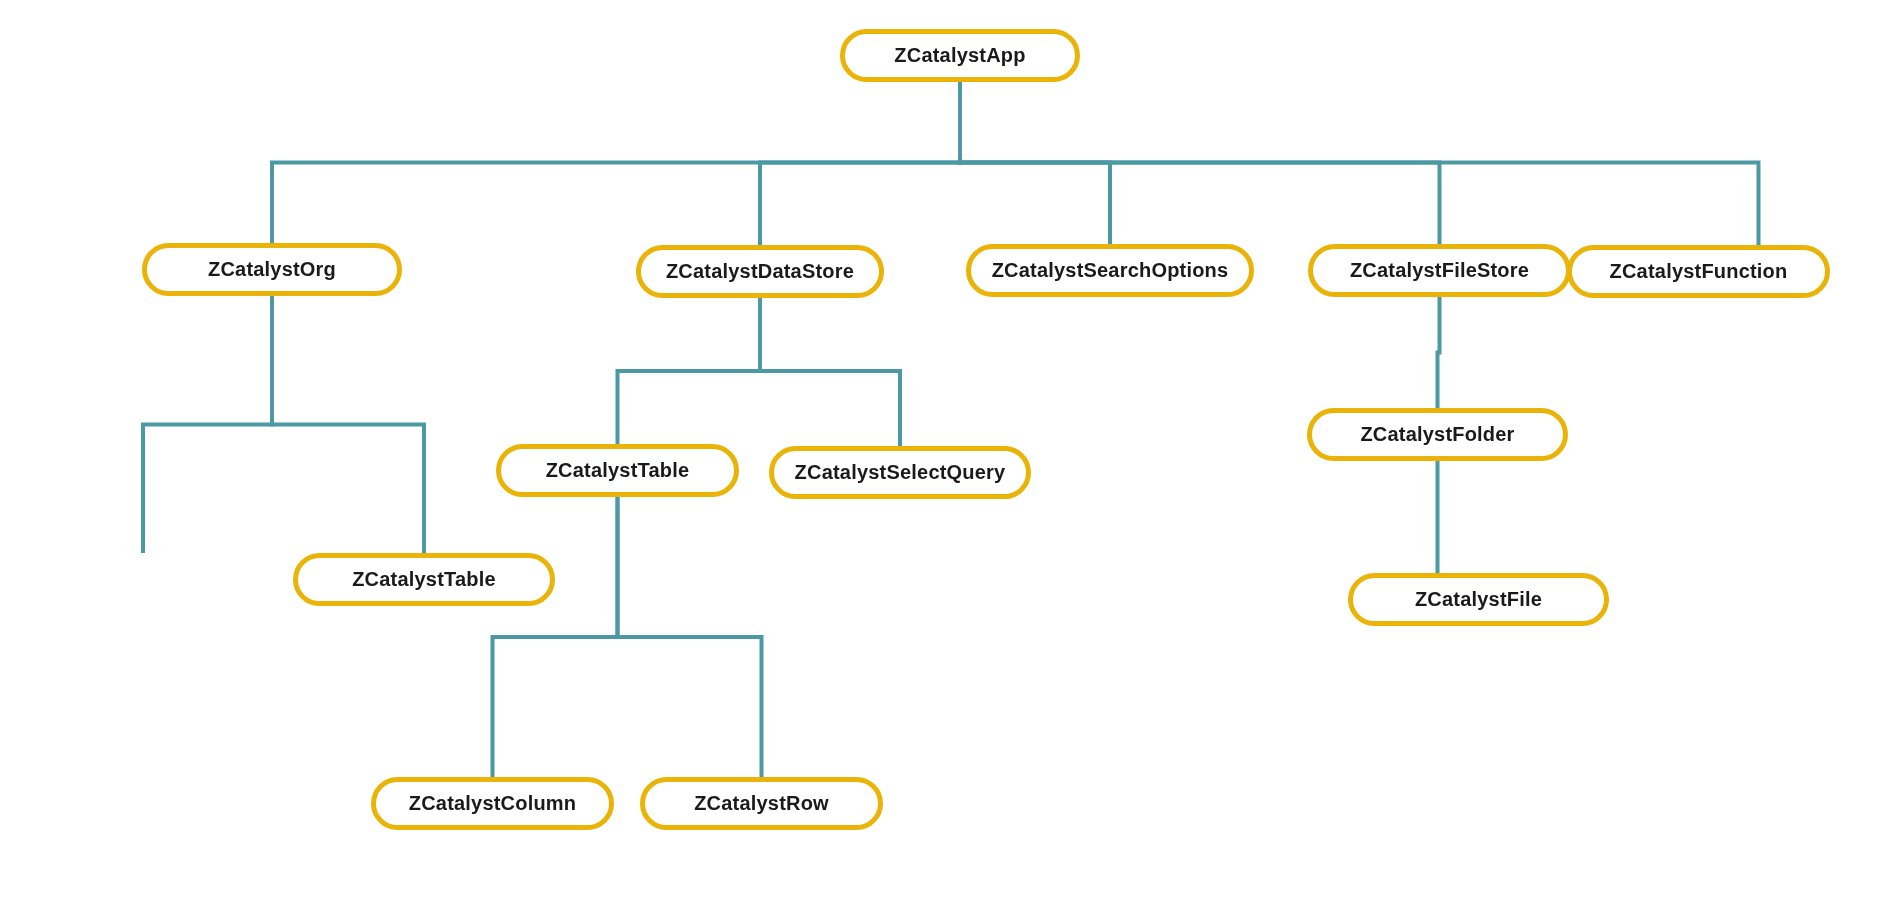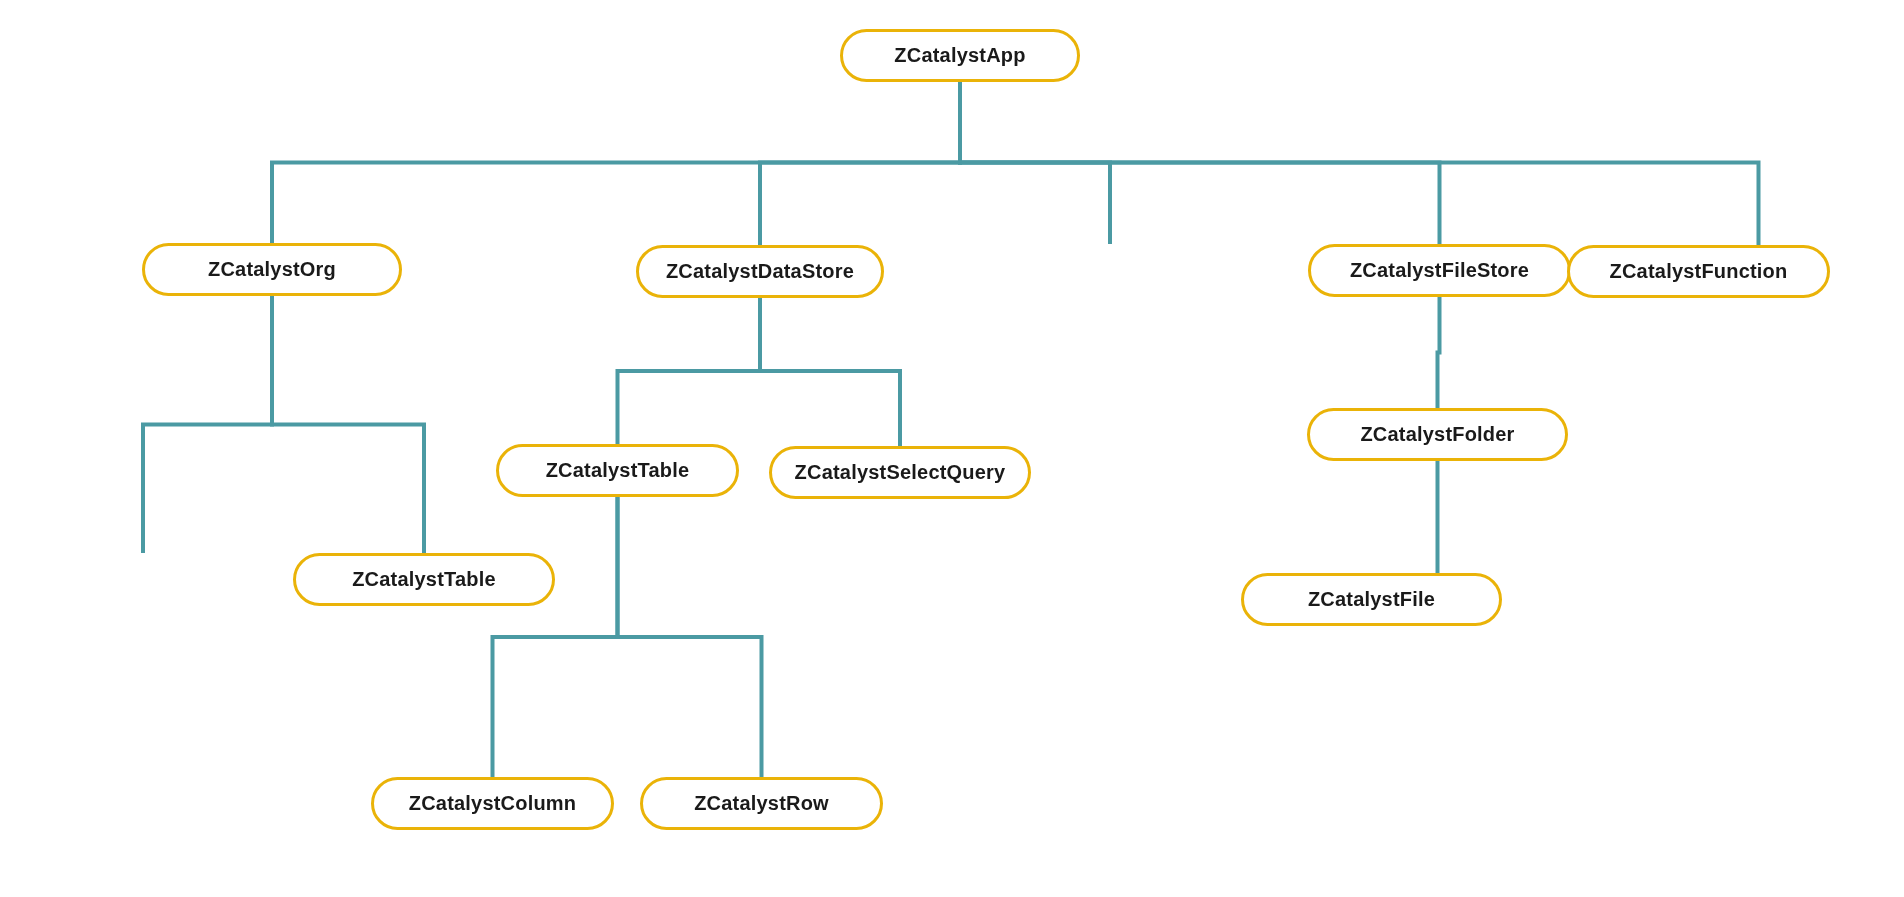--- a/index.html
+++ b/index.html
@@ -15,21 +15,21 @@
     position: absolute;
     left: 0; top: 0;
     width: 1904px; height: 897px;
     pointer-events: none;
   }
   .node {
     position: absolute;
     height: 53px;
     box-sizing: border-box;
     background: #ffffff;
-    border: 3px solid #eab308;
+    border: 5px solid #eab308;
     border-radius: 27px;
     display: flex;
     align-items: center;
     justify-content: center;
     font-weight: 700;
     font-size: 20px;
     letter-spacing: 0.2px;
     color: #1a1a1a;
     white-space: nowrap;
   }
@@ -40,21 +40,21 @@
   #n-searchoptions { left: 966px;  top: 244px; width: 288px; }
   #n-filestore     { left: 1308px; top: 244px; width: 263px; }
   #n-function      { left: 1567px; top: 245px; width: 263px; }
   #n-table         { left: 496px;  top: 444px; width: 243px; }
   #n-selectquery   { left: 769px;  top: 446px; width: 262px; }
   #n-user          { left: 12px;   top: 553px; width: 262px; }
   #n-role          { left: 293px;  top: 553px; width: 262px; }
   #n-column        { left: 371px;  top: 777px; width: 243px; }
   #n-row           { left: 640px;  top: 777px; width: 243px; }
   #n-folder        { left: 1307px; top: 408px; width: 261px; }
-  #n-file          { left: 1241px; top: 573px; width: 261px; text-align: center; }
+  #n-file          { left: 1348px; top: 573px; width: 261px; text-align: center; }
 </style>
 </head>
 <body>
 
 <div class="canvas">
   <svg id="connectors" width="1904" height="897" viewBox="0 0 1904 897">
       <polyline points="960,82 960,162.5 272,162.5 272,243" fill="none" stroke="#4b9aa3" stroke-width="4"></polyline>
       <polyline points="960,82 960,162.5 760,162.5 760,245" fill="none" stroke="#4b9aa3" stroke-width="4"></polyline>
       <polyline points="960,82 960,162.5 1110,162.5 1110,244" fill="none" stroke="#4b9aa3" stroke-width="4"></polyline>
       <polyline points="960,82 960,162.5 1439.5,162.5 1439.5,244" fill="none" stroke="#4b9aa3" stroke-width="4"></polyline>
@@ -65,20 +65,21 @@
       <polyline points="760,298 760,371 900,371 900,446" fill="none" stroke="#4b9aa3" stroke-width="4"></polyline>
       <polyline points="617.5,497 617.5,637 492.5,637 492.5,777" fill="none" stroke="#4b9aa3" stroke-width="4"></polyline>
       <polyline points="617.5,497 617.5,637 761.5,637 761.5,777" fill="none" stroke="#4b9aa3" stroke-width="4"></polyline>
       <polyline points="1439.5,297 1439.5,352.5 1437.5,352.5 1437.5,408" fill="none" stroke="#4b9aa3" stroke-width="4"></polyline>
       <polyline points="1437.5,461 1437.5,517 1437.5,517 1437.5,573" fill="none" stroke="#4b9aa3" stroke-width="4"></polyline>
     </svg>
 
   <div class="node" id="n-app">ZCatalystApp</div>
   <div class="node" id="n-org">ZCatalystOrg</div>
   <div class="node" id="n-datastore">ZCatalystDataStore</div>
+  <div class="node" id="n-searchoptions">ZCatalystSearchOptions</div>
   <div class="node" id="n-filestore">ZCatalystFileStore</div>
   <div class="node" id="n-function">ZCatalystFunction</div>
   <div class="node" id="n-table">ZCatalystTable</div>
   <div class="node" id="n-selectquery">ZCatalystSelectQuery</div>
   <div class="node" id="n-role">ZCatalystTable</div>
   <div class="node" id="n-column">ZCatalystColumn</div>
   <div class="node" id="n-folder">ZCatalystFolder</div>
   <div class="node" id="n-row">ZCatalystRow</div>
   <div class="node" id="n-file">ZCatalystFile</div>
 </div>

